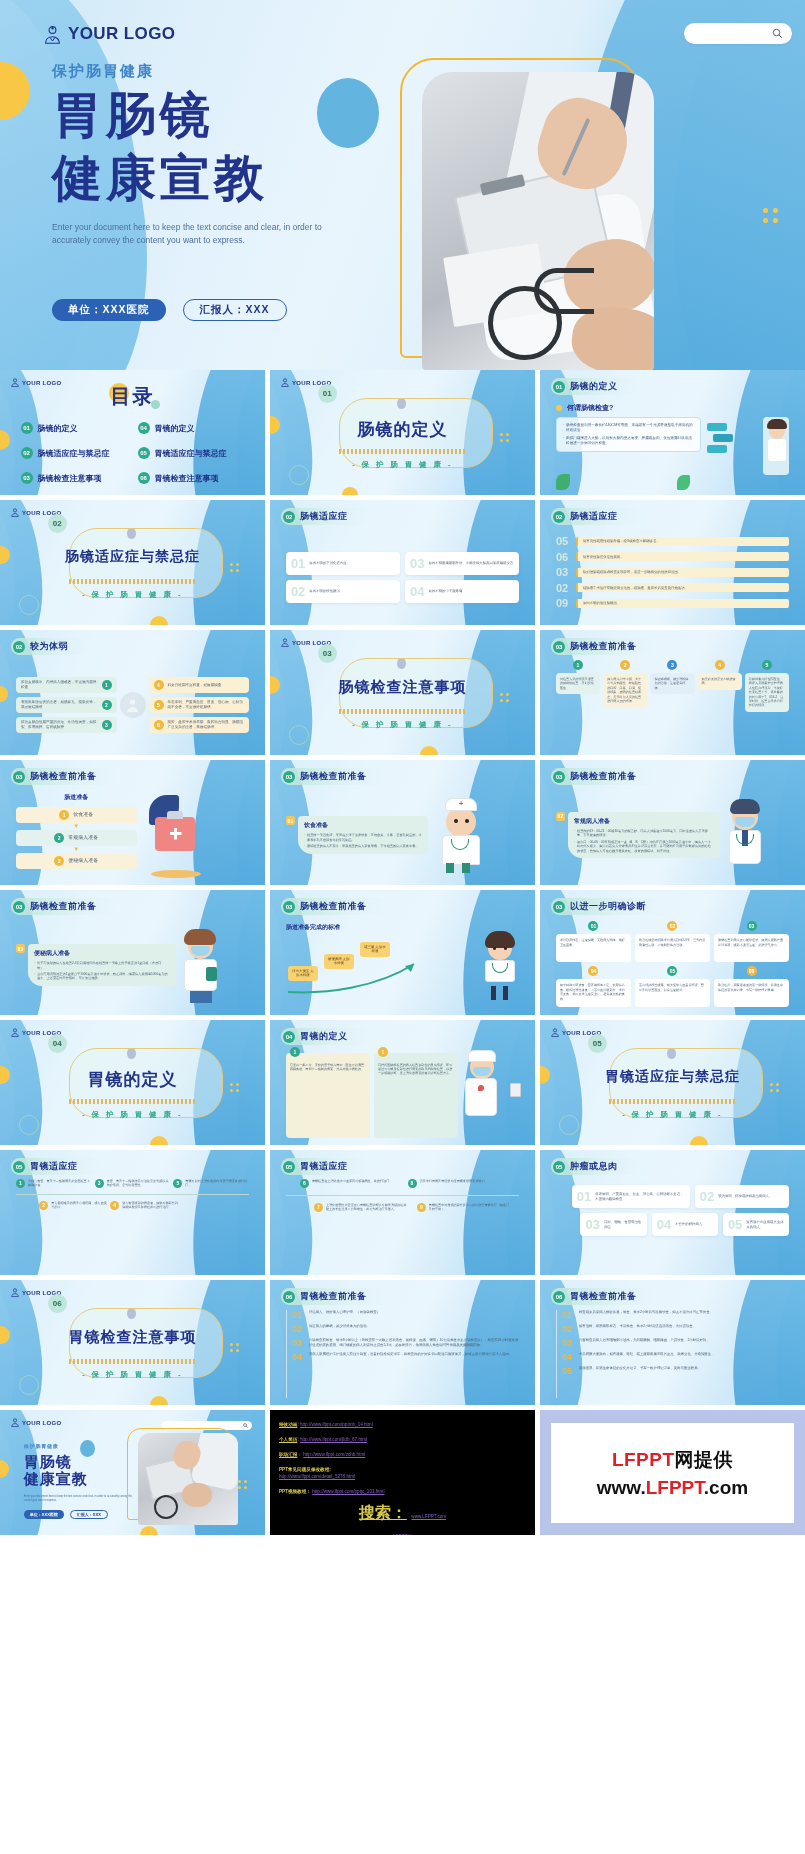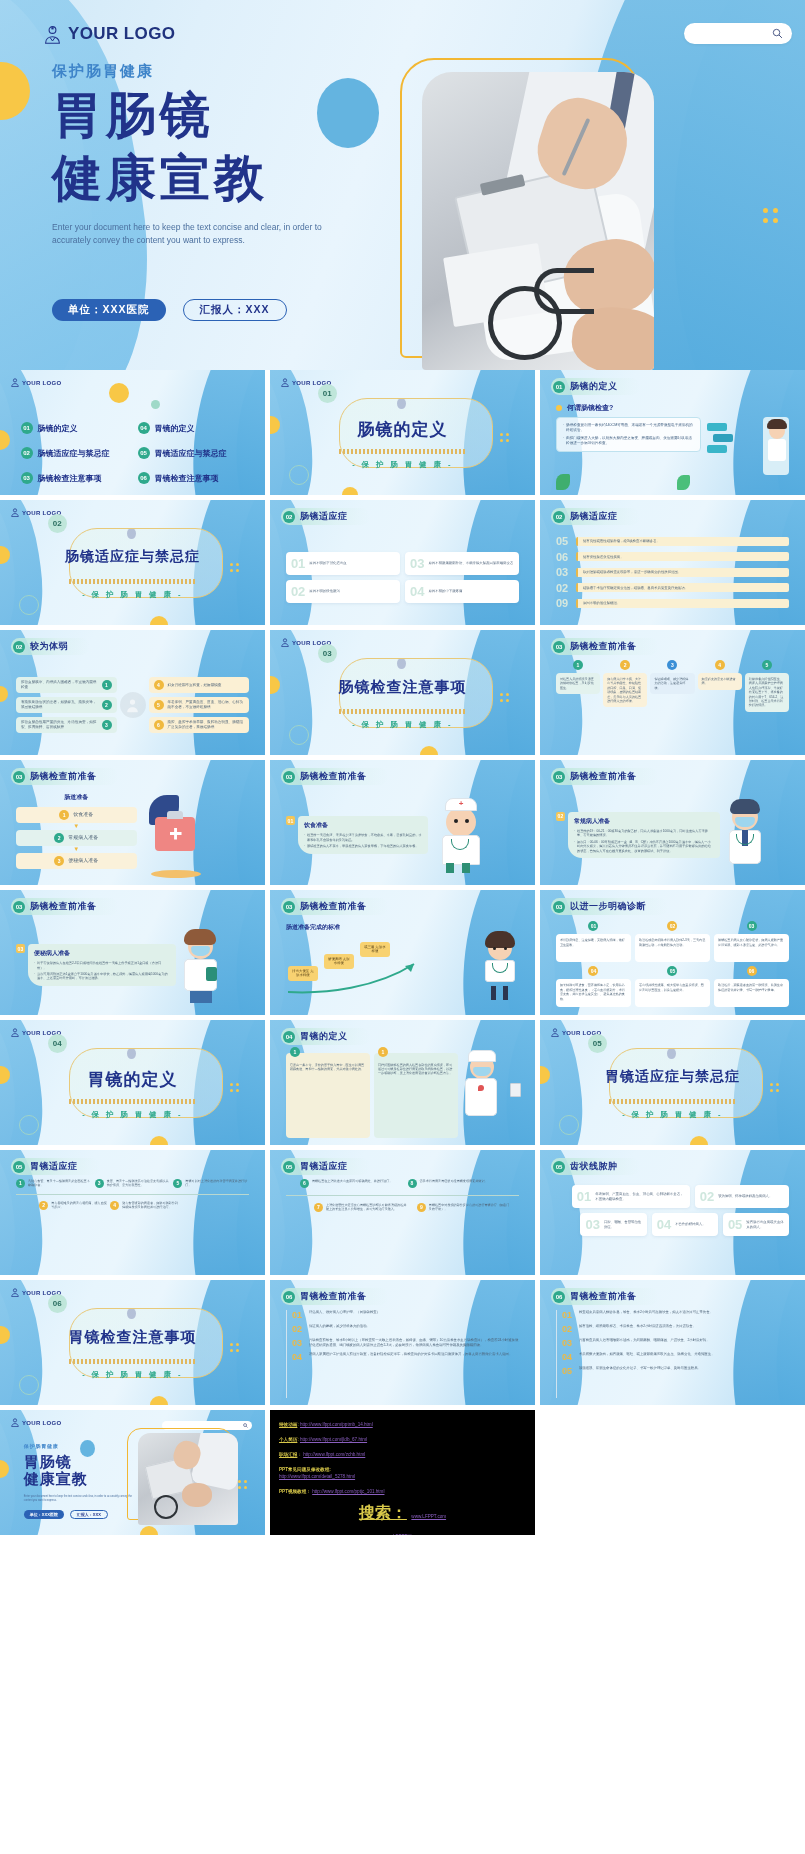--- a/index.html
+++ b/index.html
@@ -277,20 +277,21 @@
       <div class="sv3"></div>
     <div class="s-yellow" style="left:-10px;top:60px;width:20px;height:20px;"></div>
     <div class="s-logo">
       <svg width="8" height="9" viewBox="0 0 17 19">
         <circle cx="8.5" cy="5" r="3.4" fill="none" stroke="#21338a" stroke-width="1.6"></circle>
         <path d="M1.6 18.2c0-4 3.1-6.4 6.9-6.4s6.9 2.4 6.9 6.4z" fill="none" stroke="#21338a" stroke-width="1.6"></path>
       </svg>
       <span>YOUR LOGO</span>
     </div>
     <div class="toc-bubble"></div>
+    <div class="toc-title">目录</div>
     <div class="toc-bubble2"></div>
     <div class="toc-grid">
       <div class="toc-item">
         <span class="n">01</span>
         <span class="t">肠镜的定义</span>
         </div>
       <div class="toc-item">
         <span class="n">04</span>
         <span class="t">胃镜的定义</span>
         </div>
@@ -962,21 +963,21 @@
     </div>
   </div>
 
   <div class="slide">
     <div class="sv2"></div>
       <div class="sv1"></div>
       <div class="sv4"></div>
       <div class="sv3"></div>
     <div class="s-head">
       <span class="num">05</span>
-      <span class="ttl">齿状线脓肿</span>
+      <span class="ttl">肿瘤或息肉</span>
     </div>
     <div class="body-area" style="top:28%;left:12%;right:6%;">
       <div style="display:flex;gap:5px;margin-bottom:5px;">
         <div class="wcard" style="flex:1.15;">
           <span class="bignum">01</span>
           <span class="txt">年老体弱、严重高血压、贫血、冠心病、心肺功能不全者，不宜做内窥镜检查。</span>
           </div>
         <div class="wcard" style="flex:.9;">
           <span class="bignum">02</span>
           <span class="txt">较为体弱、怀孕或孕妇及急病病人。</span>
@@ -1158,14 +1159,24 @@
       <span class="bl-label2">PPT视频教程：</span>
       <a href="#">http://www.lfppt.com/pptjc_101.html</a>
     </div>
     <div class="bl-center">
       <span class="bl-label">搜索：</span>
       <a href="#">www.LFPPT.com</a>
       <div><a href="#">LFPPT网</a></div>
     </div>
   </div>
 
+  <div class="slide lfppt-slide">
+    <div class="lfppt-inner">
+      <div class="lf1">
+        <span class="red">LFPPT</span><span class="blk">网提供</span>
+      </div>
+      <div class="lf2">
+        <span class="blk">www.</span><span class="red">LFPPT</span><span class="blk">.com</span>
+      </div>
+    </div>
+  </div>
 
 </div>
 
 </body></html>

